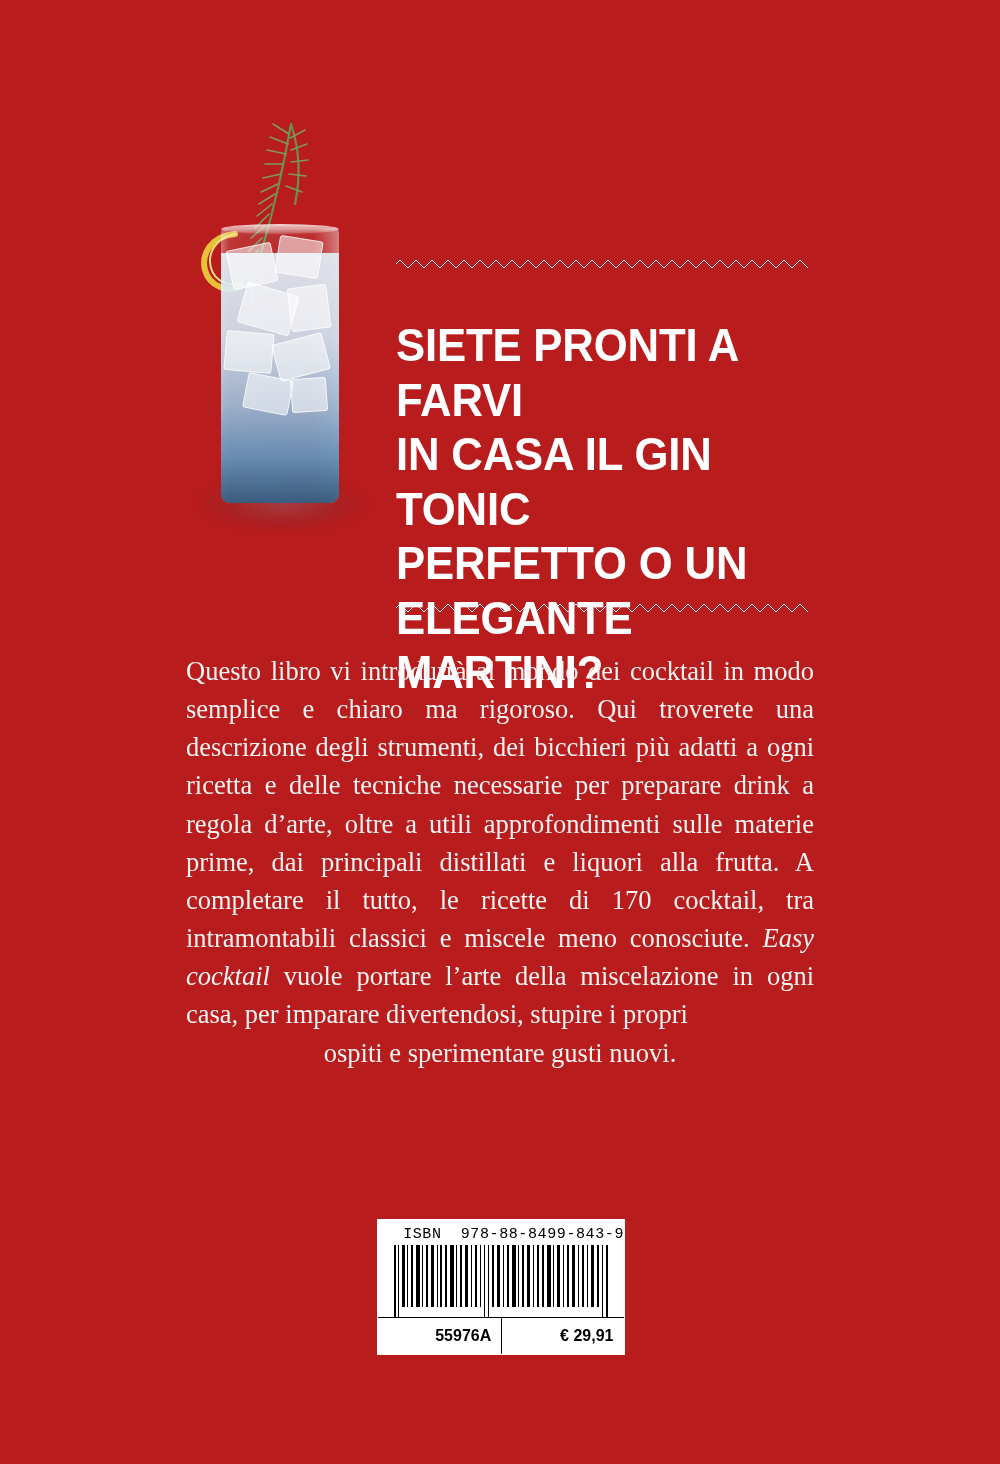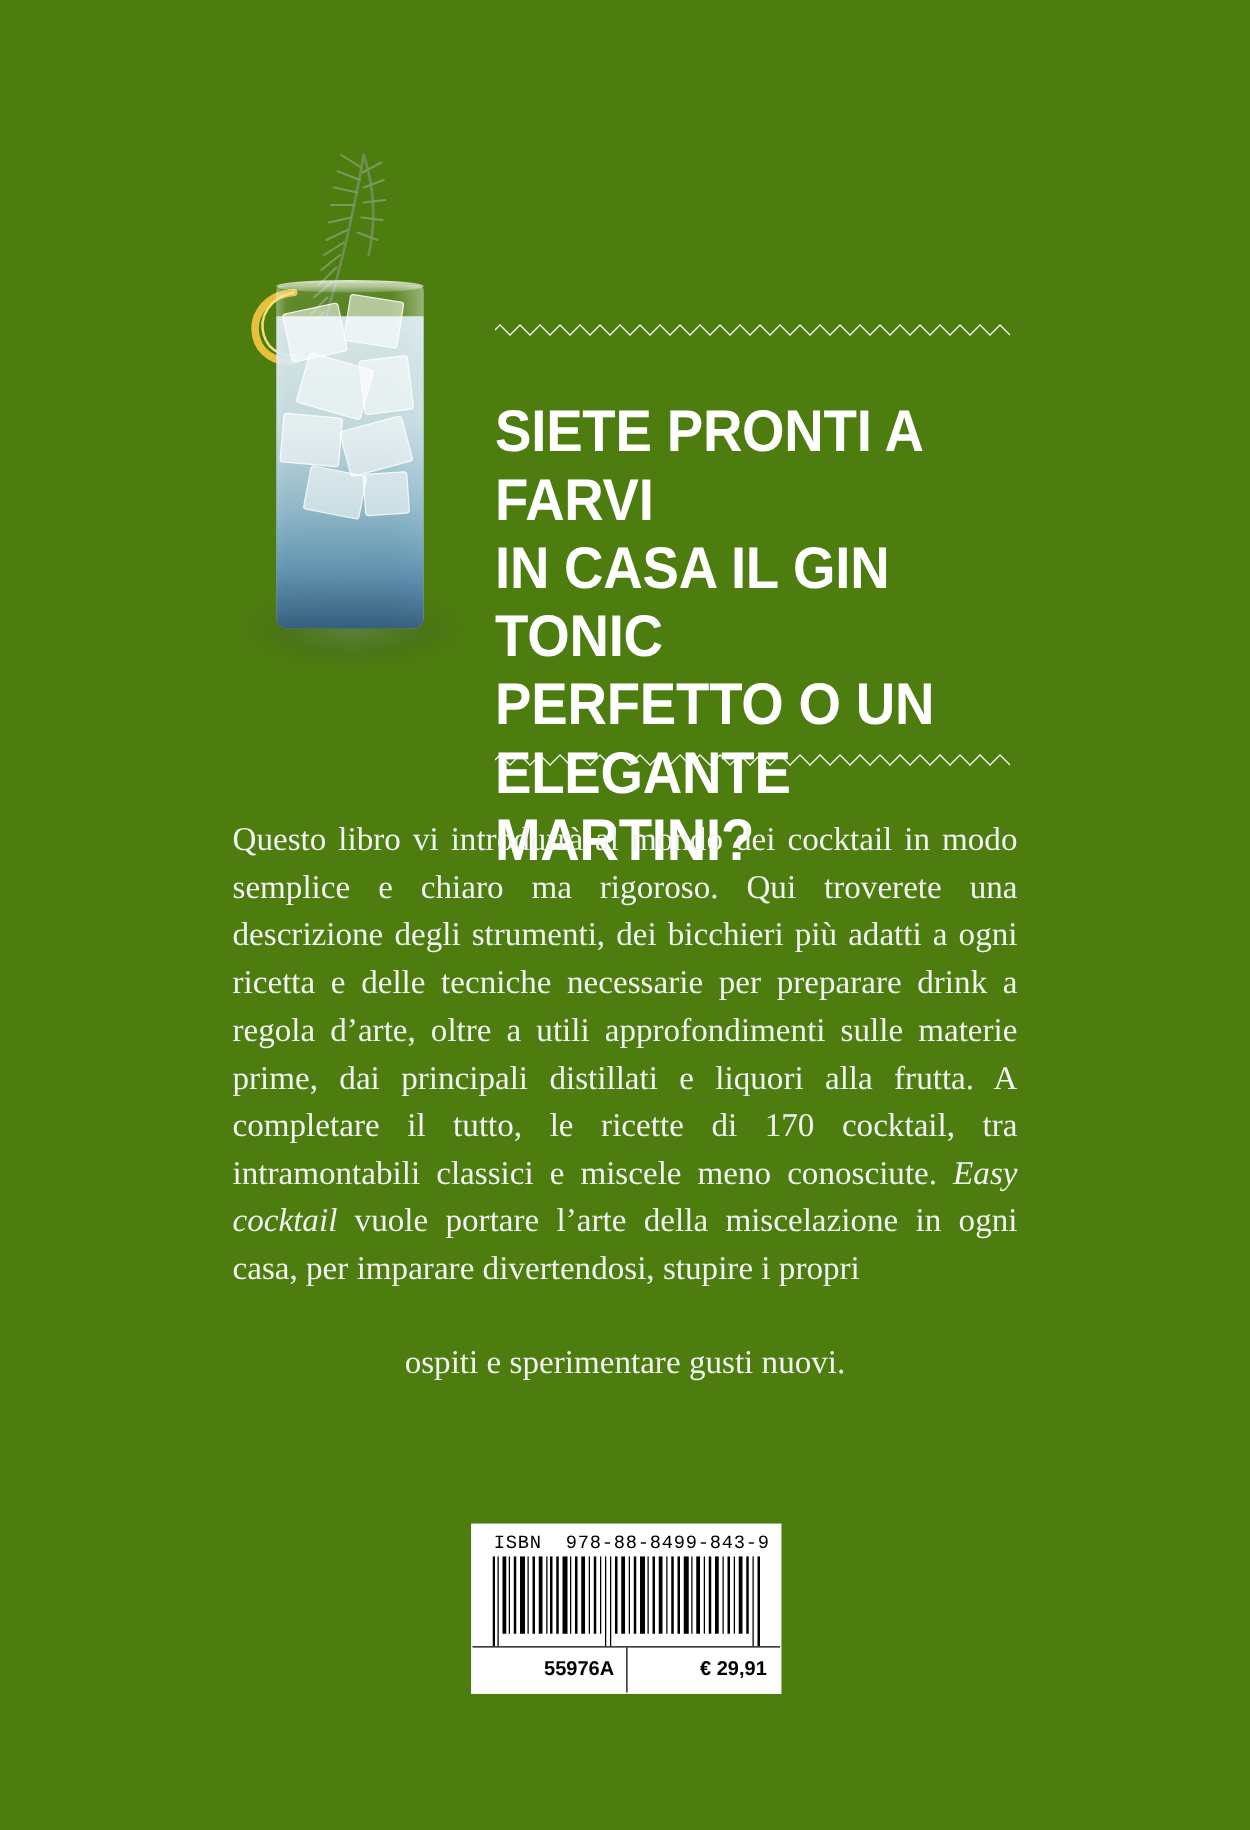--- a/index.html
+++ b/index.html
@@ -12,21 +12,21 @@
     height: 1464px;
     position: relative;
     overflow: hidden;
     font-family: "Liberation Serif", serif;
     color: #ffffff;
   }
 
   .page {
     position: absolute;
     inset: 0;
-    background: #4d7c0f;
+    background: #b91c1c;
   }
 
   
   .photo {
     position: absolute;
     left: 185px;
     top: 118px;
     width: 190px;
     height: 470px;
   }
@@ -142,42 +142,40 @@
     font-family: "Liberation Serif", serif;
     font-size: 26.5px;
     line-height: 1.44;
     color: #f2f2f2;
     text-align: justify;
   }
   .blurb .last-line {
     display: block;
     text-align: right;
     text-align-last: center;
-    margin-top: 36px;
   }
   .blurb em { font-style: italic; }
 
   
   .barcode-block {
     position: absolute;
     left: 377px;
     top: 1219px;
     width: 246px;
     background: #ffffff;
     color: #000000;
     border: 1px solid #ffffff;
   }
   .isbn-line {
-    text-align: left;
+    text-align: right;
     font-family: "Liberation Mono", monospace;
     font-size: 15px;
     letter-spacing: 0.6px;
     padding: 6px 0 2px;
     color: #000;
-    margin-left: 17px;
   }
   .bars {
     height: 72px;
     margin: 0 16px;
     display: flex;
     align-items: stretch;
   }
   .barcode-digits {
     font-family: "Liberation Mono", monospace;
     font-size: 25px;

